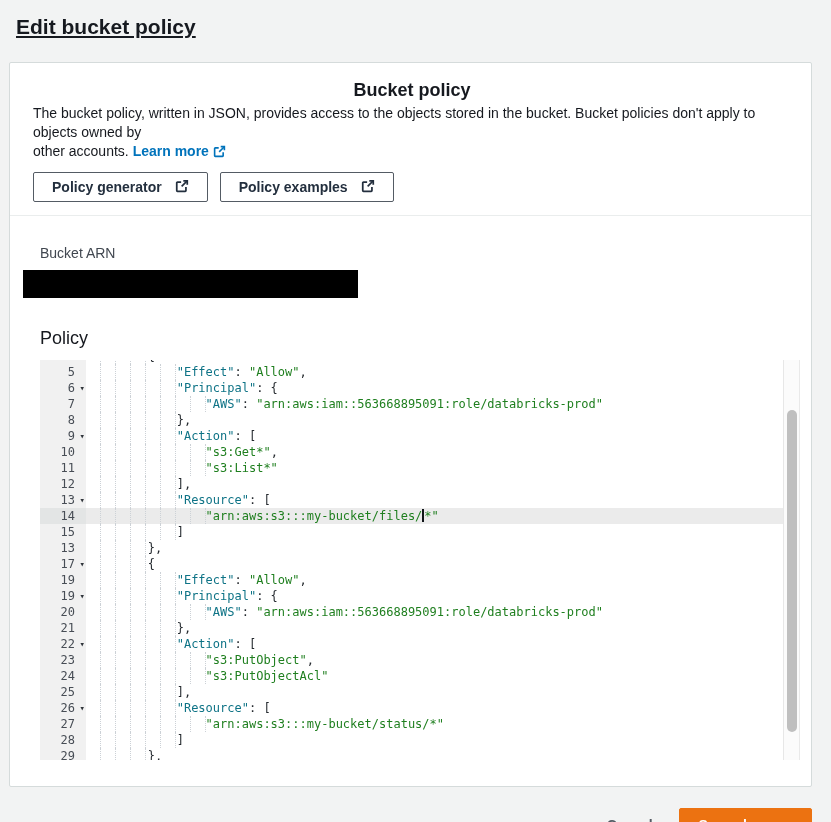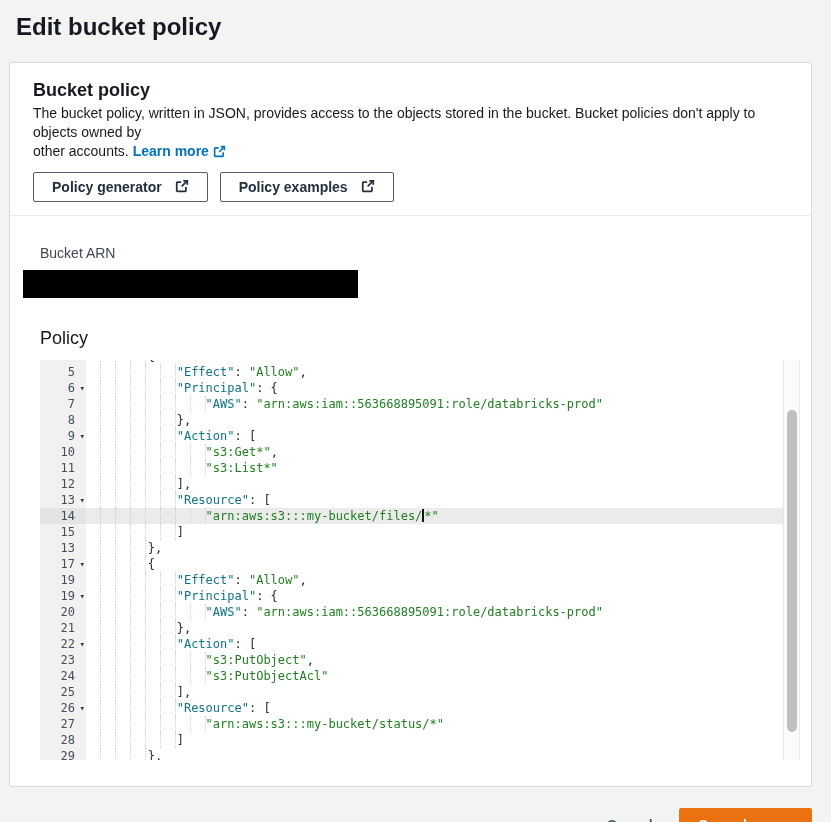--- a/index.html
+++ b/index.html
@@ -6,31 +6,32 @@
   html,body { margin:0; padding:0; }
   body {
     width:831px; height:822px;
     background:#f2f3f3;
     font-family:"Liberation Sans", sans-serif;
     color:#16191f;
     overflow:hidden;
     position:relative;
   }
   .page-title {
-    font-size:24px; font-weight:700; line-height:30px;
+    font-size:21px; font-weight:700; line-height:30px;
     margin:12px 16px 20px 16px;
+    text-decoration:underline;
   }
   .card {
     margin:0 19px 0 9px;
     background:#ffffff;
     border:1px solid #d5dbdb;
     border-radius:2px;
   }
   .card-header { padding:16px 20px 13px 23px; border-bottom:1px solid #eaeded; }
-  .card-title { font-size:18px; font-weight:700; margin:0 0 3px 0; line-height:22px; }
+  .card-title { font-size:18px; font-weight:700; margin:0 0 3px 0; line-height:22px;text-align:center; }
   .card-desc  { font-size:14px; line-height:19px; margin:0 0 9px 0; color:#16191f; max-width:770px; }
   .learn-more { color:#0073bb; font-weight:700; text-decoration:none; cursor:pointer; white-space:nowrap; }
   .ext-icon   { display:inline-block; vertical-align:-2px; margin-left:4px; }
   .btn-row { display:flex; gap:12px; }
   .btn-secondary {
     display:inline-flex; align-items:center; gap:9px;
     background:#fff; border:1px solid #545b64; border-radius:2px;
     color:#232f3e; font-weight:700; font-size:14px;
     font-family:"Liberation Sans", sans-serif;
     height:30px; padding:0 18px; cursor:pointer;

